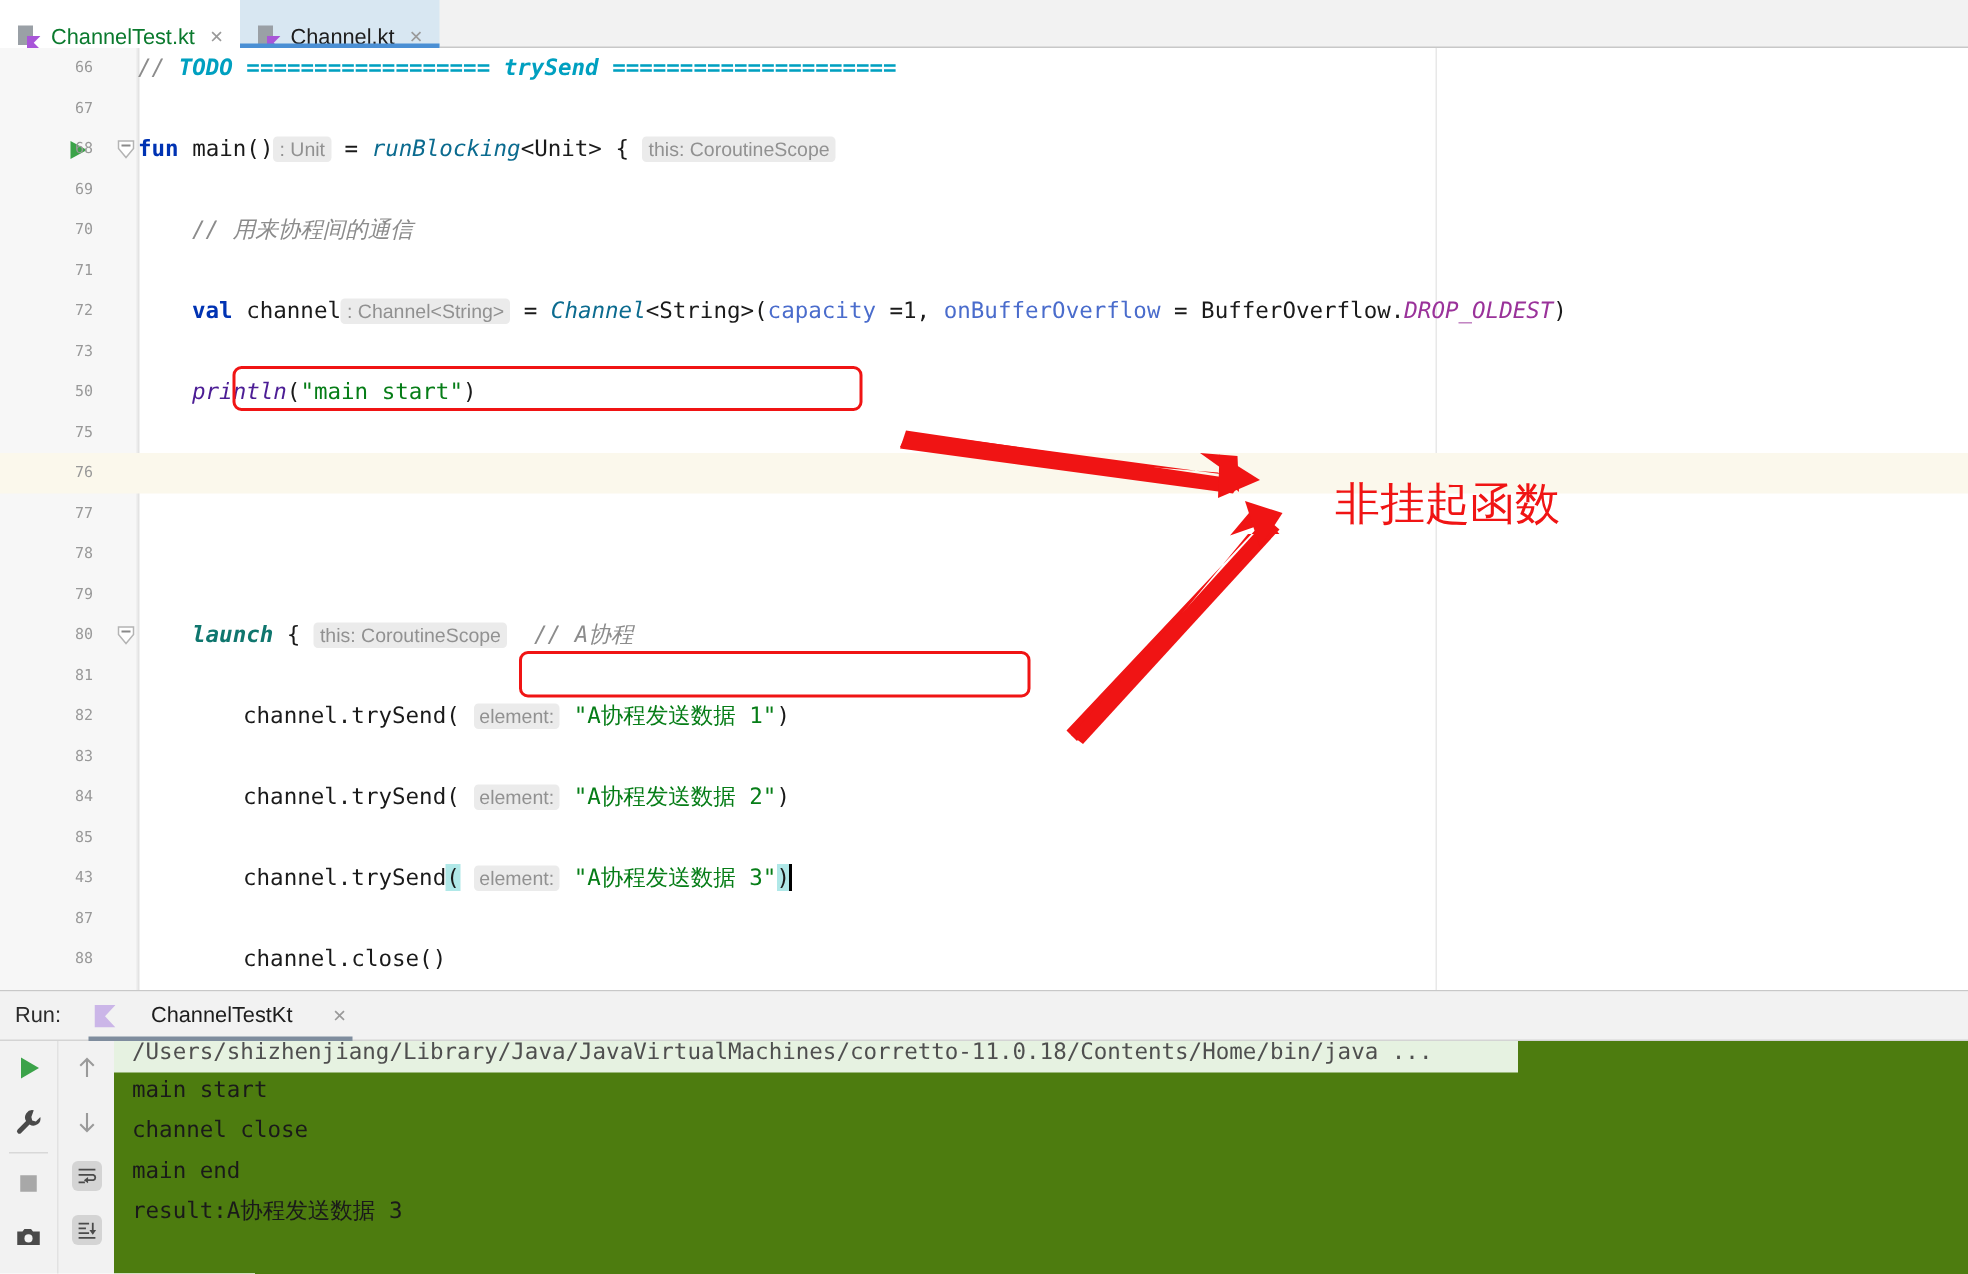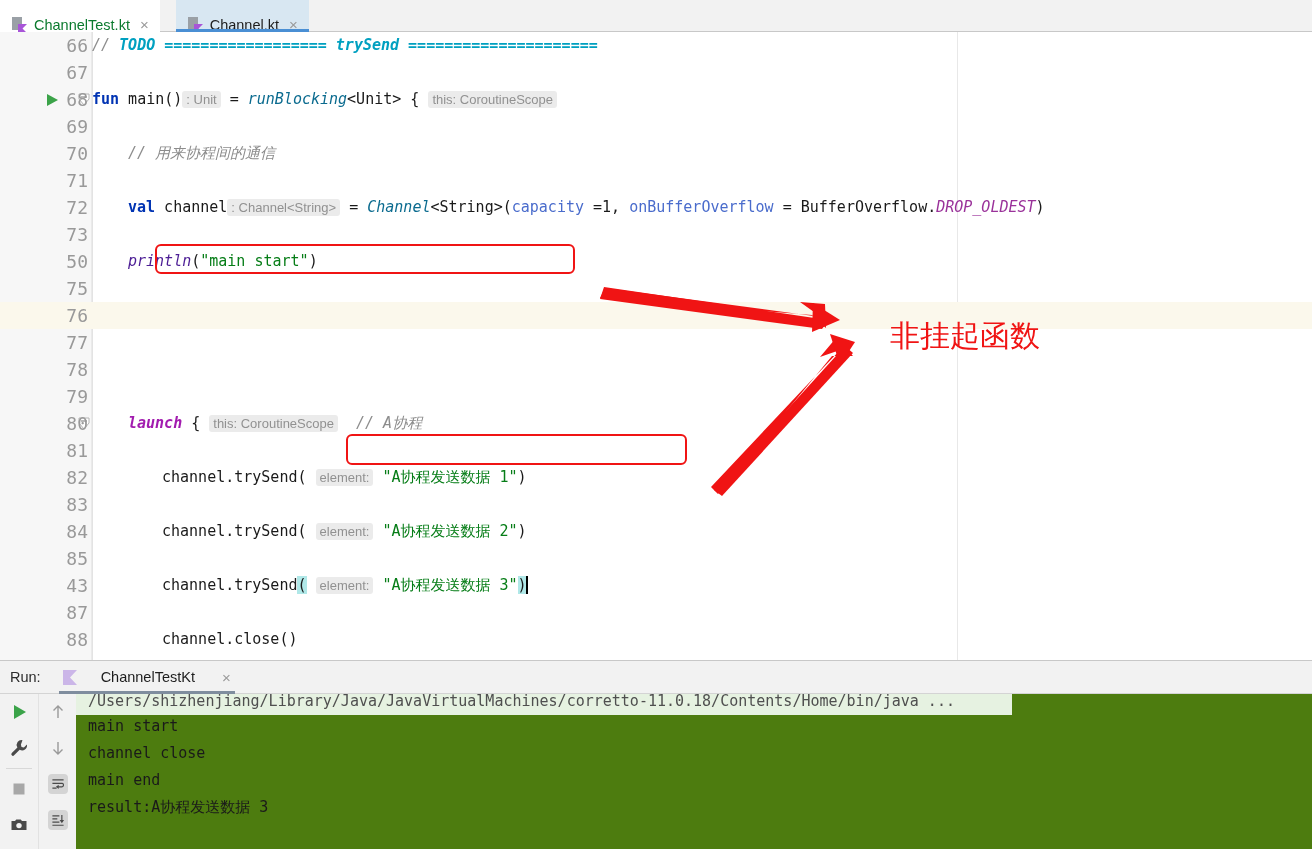--- a/index.html
+++ b/index.html
@@ -22,21 +22,21 @@
   }
   .tab {
     display: flex; align-items: center; gap: 7px;
     padding: 17px 10px 0 12px;
     height: 32px;
     font-size: 14.5px;
     position: relative;
     cursor: default;
   }
   .tab.inactive { background: #ffffff; }
-  .tab.active   { background: #d8e7f2; margin-left: 16px; }
+  .tab.active   { background: #d8e7f2; }
   .tab.active::after {
     content: ""; position: absolute; left: 0; right: 0; bottom: 0;
     height: 3px; background: #4a8fd4;
   }
   .tab .tablabel { white-space: nowrap; }
   .tab.inactive .tablabel { color: #0b7a2e; }
   .tab.active .tablabel { color: #1d1d1d; }
   .tab-close {
     font-size: 15px; color: #9a9a9a; line-height: 1;
     margin-left: 2px; padding: 0 1px; cursor: pointer;
@@ -69,36 +69,35 @@
   .right-margin-guide {
     position: absolute; left: 957px; top: 0; width: 1px; height: 628px;
     background: #e8e8e8;
   }
 
   .row { position: absolute; left: 0; width: 1312px; height: 27px; }
   .row.cur { background: #fbf8ec; }
   .lineno {
     position: absolute; left: 0; width: 62px; height: 27px;
     text-align: right; line-height: 27px;
-    color: #999999; font-size: 18px;
+    color: #999999; font-size: 10px;
     font-family: "DejaVu Sans Mono", monospace;
-    margin-left: 26px;
   }
   .runmark { position: absolute; left: 44px; top: 6px; width: 16px; height: 16px; }
   .foldmark { position: absolute; left: 78px; top: 7px; width: 12px; height: 13px; }
   .codeline {
     position: absolute; left: 92px; height: 27px; line-height: 27px;
     white-space: pre; color: #1a1a1a;
     font-family: "DejaVu Sans Mono", "Liberation Mono", monospace;
     font-size: 15px;
   }
 
   
   .kw      { color: #0033b3; font-weight: 700; }
-  .kwi     { color: #a21caf; font-weight: 700; font-style: italic; }
+  .kwi     { color: #0f766e; font-weight: 700; font-style: italic; }
   .fn      { color: #4c1d95; font-style: italic; }
   .fnb     { color: #0b6b8f; font-style: italic; }
   .str     { color: #067d17; }
   .cmt     { color: #8c8c8c; font-style: italic; }
   .todo    { color: #00a0c0; font-style: italic; font-weight: 700; }
   .param   { color: #4a6ccc; }
   .cnst    { color: #9a329a; font-style: italic; }
   .plain   { color: #1a1a1a; }
   .hint {
     color: #919191; font-size: 13px;

